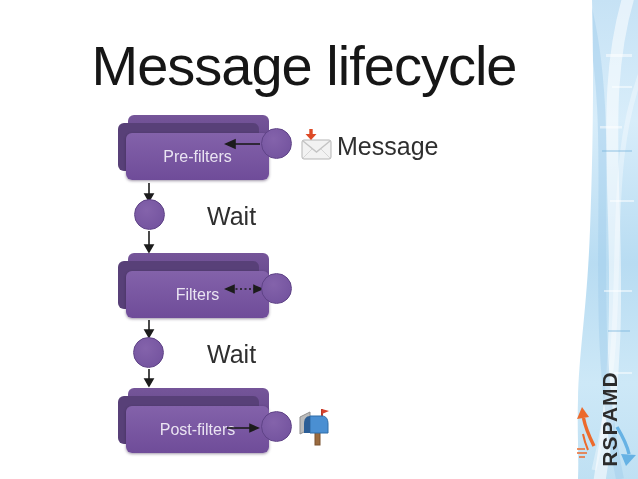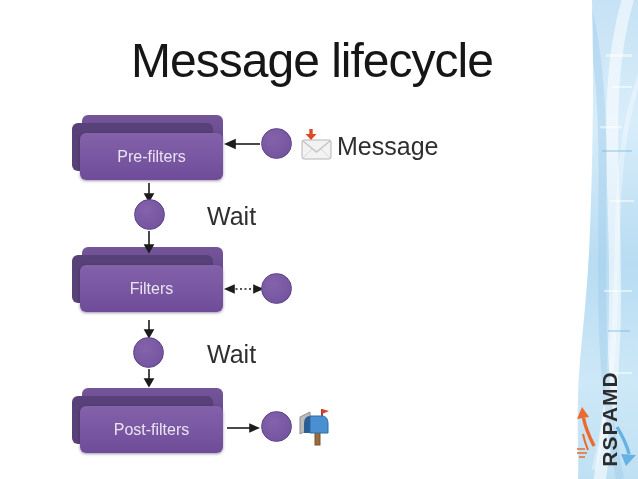--- a/index.html
+++ b/index.html
@@ -6,39 +6,39 @@
   html,body { background:#888; }
   .slide {
     position: relative;
     width: 638px; height: 479px;
     background: #ffffff;
     overflow: hidden;
     font-family: "Liberation Sans", sans-serif;
     margin: 0 auto;
   }
   .title {
-    position: absolute; left: 12px; top: 33px; width: 600px;
+    position: absolute; left: 4px; top: 33px; width: 600px;
     text-align: center;
-    font-size: 48px; font-weight: 300; color: #161616;
+    font-size: 56px; font-weight: 300; color: #161616;
     letter-spacing: -1px;
   }
   
   .stack { position: absolute; width: 154px; height: 66px; }
-  .layer { position: absolute; border-radius: 6px; }
+  .layer { position: absolute; border-radius: 6px; margin-left: 46px; }
   .layer-back  { left: 10px; top: 0;    width: 141px; height: 48px;
                  background: linear-gradient(180deg,#755599,#5e4287); }
   .layer-mid   { left: 0;    top: 8px;  width: 141px; height: 48px;
                  background: #584078; }
   .layer-front { left: 8px;  top: 18px; width: 143px; height: 47px;
                  background: linear-gradient(180deg,#8362aa,#6f4c99);
                  box-shadow: 0 1px 3px rgba(40,20,60,.45);
                  display: flex; align-items: center; justify-content: center;
                  color: #eae4f2; font-size: 16px; font-weight: 300; }
   #stack-pre     { left: 72px; top: 115px; }
-  #stack-filters { left: 72px; top: 247px; }
+  #stack-filters { left: 72px; top: 253px; }
   #stack-post    { left: 72px; top: 388px; }
   
   .node {
     position: absolute; width: 31px; height: 31px; border-radius: 50%;
     background: radial-gradient(circle at 40% 35%, #8463ab, #70509c);
     border: 1px solid #5f4387;
   }
   #node-message { left: 261px; top: 128px; }
   #node-wait1   { left: 134px; top: 199px; }
   #node-deps    { left: 261px; top: 273px; }

